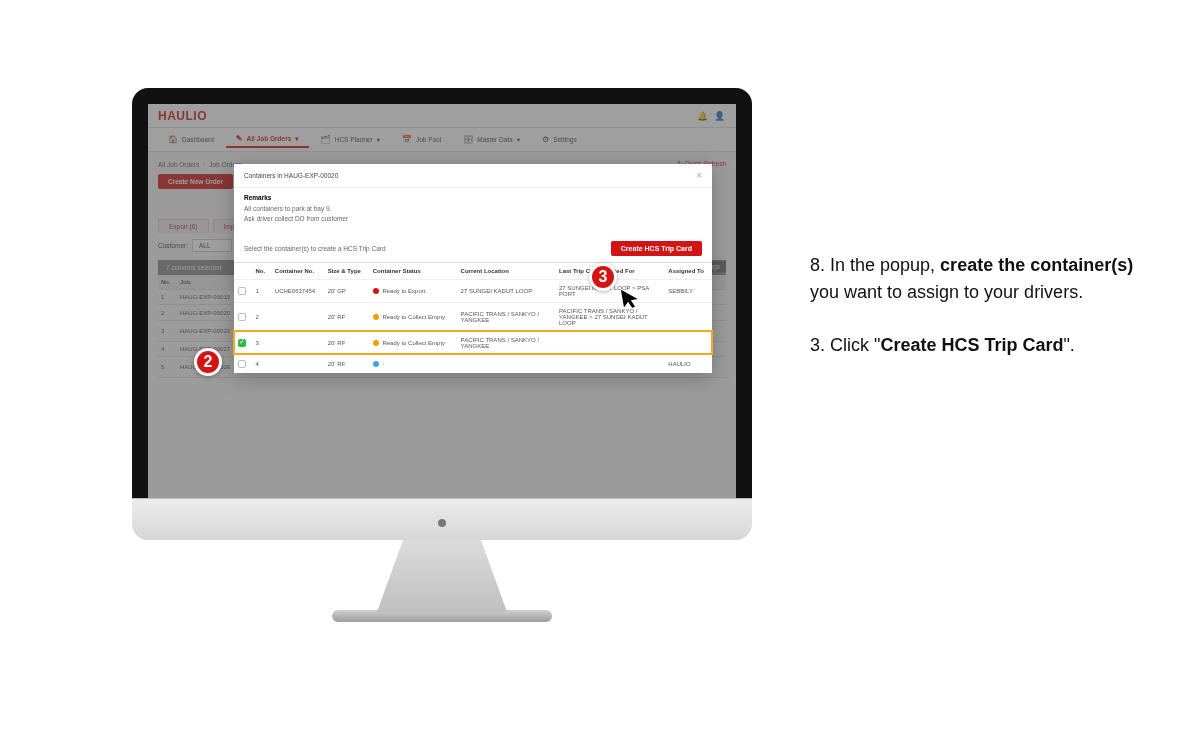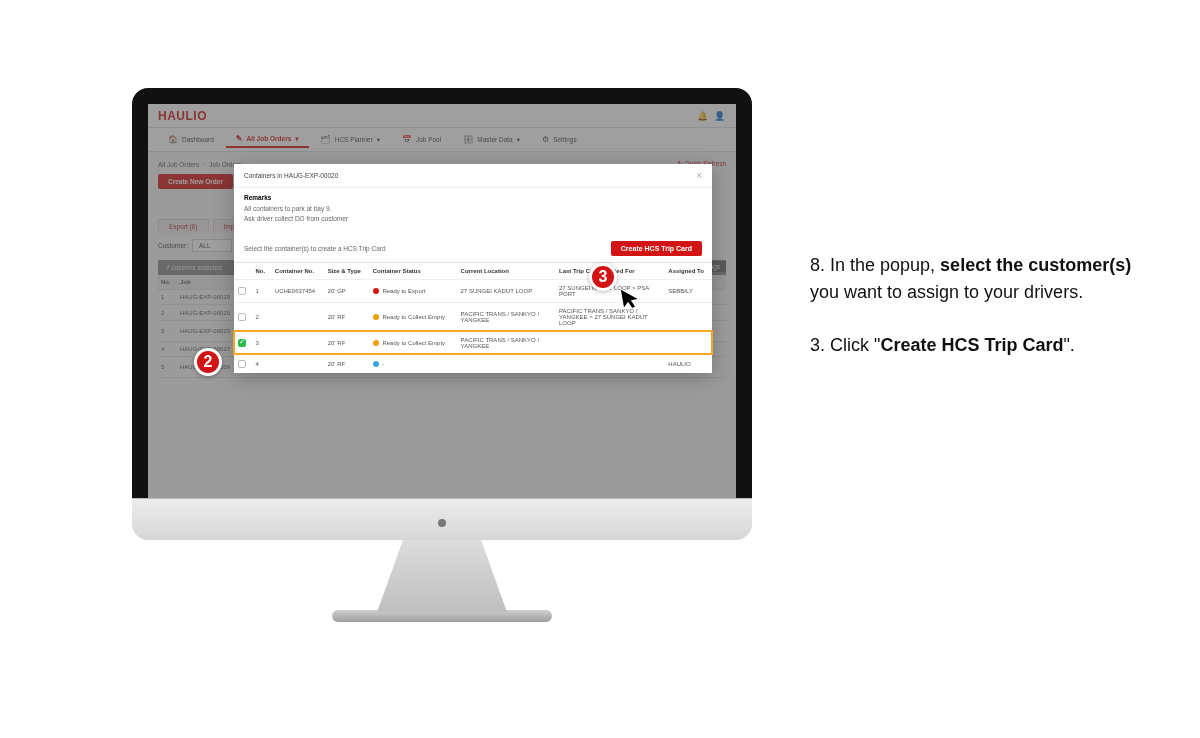--- a/index.html
+++ b/index.html
@@ -79,21 +79,21 @@
   .badge-2 { left: 194px; top: 348px; }
   .badge-3 { left: 589px; top: 263px; }
   .cursor { position:absolute; left: 620px; top: 286px; z-index:21; font-size:22px; color:#000; transform:rotate(-10deg); }
   .cursor svg { width:24px; height:24px; }
 </style>
 </head>
 <body>
 
 <div class="instructions">
   <p>
-    <span>8. In the popup, </span><b>select the customer(s)</b><span> you want to assign to your drivers.</span>
+    <span>8. In the popup, </span><b>create the container(s)</b><span> you want to assign to your drivers.</span>
   </p>
   <p>
     <span>3. Click "</span><b>Create HCS Trip Card</b><span>".</span>
   </p>
 </div>
 
 <div class="imac">
   <div class="imac-screen">
     <div class="imac-screen-inner">
 

